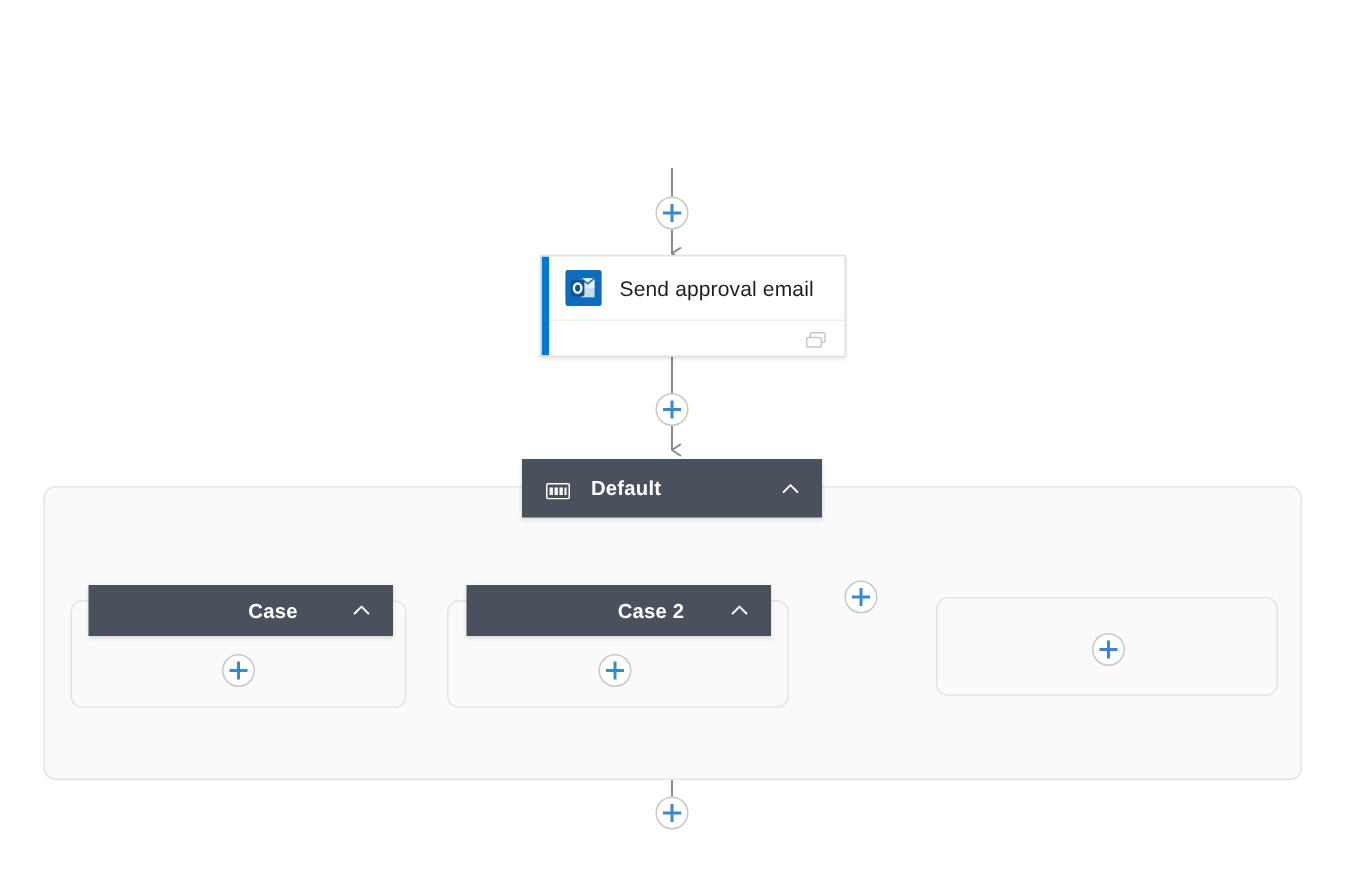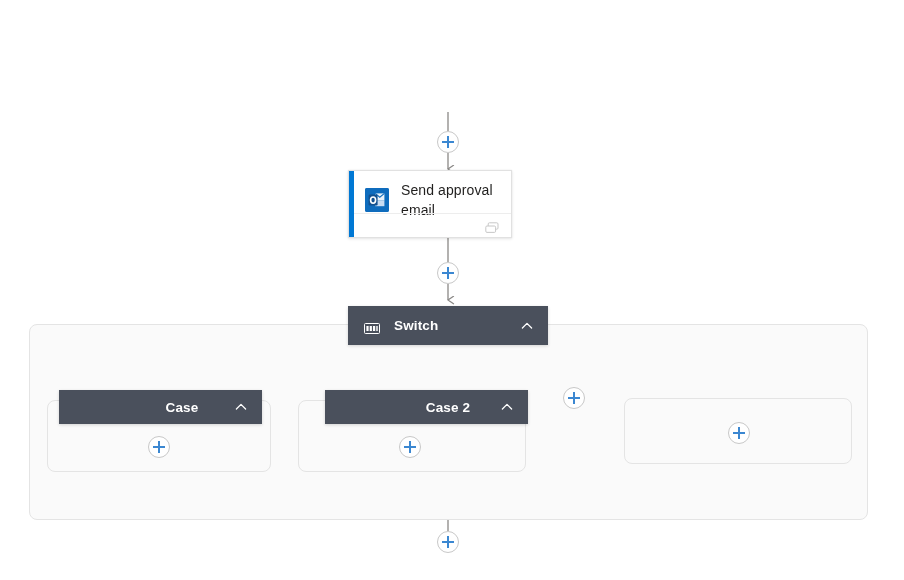--- a/index.html
+++ b/index.html
@@ -215,21 +215,21 @@
     <path d="M448,345 C448,362 400,352 320,362 C240,372 180,372 160,390" fill="none" stroke="#8a8886" stroke-width="1.3" stroke-linecap="round"></path>
     <path d="M448,345 C448,360 438,362 424,372 C412,381 410,383 410,392" fill="none" stroke="#8a8886" stroke-width="1.3" stroke-linecap="round"></path>
     <path d="M448,345 C448,362 500,352 590,360 C680,368 720,372 738,388" fill="none" stroke="#8a8886" stroke-width="1.3" stroke-linecap="round"></path>
 
     <line x1="448" y1="520" x2="448" y2="531" stroke="#8a8886" stroke-width="1.3"></line>
   </svg>
 
 
   <div class="plus" style="left:437px; top:131px;"></div>
 
-  <div class="card" id="email-card" style="left:348px; top:170px; width:164px; height:68px;">
+  <div class="card" id="email-card" style="left:360px; top:170px; width:204px; height:68px;">
     <div class="accent" style="background:#0078d4;"></div>
     <div class="card-head" style="align-items:center; padding-top:9px;">
       <span class="app-icon icon-outlook">
         <svg width="24" height="24" viewBox="0 0 24 24" xmlns="http://www.w3.org/2000/svg">
           <rect x="0" y="0" width="24" height="24" rx="2" fill="#0f6cbd"></rect>
           <rect x="10.2" y="5.4" width="9.2" height="7.2" fill="#ffffff" opacity="0.92"></rect>
           <path d="M10.2,5.4 L14.8,9.2 L19.4,5.4" fill="none" stroke="#0f6cbd" stroke-width="1.1"></path>
           <rect x="10.2" y="12.6" width="9.2" height="5.6" fill="#c8dcf2"></rect>
           <rect x="3.6" y="6.6" width="9.0" height="11.0" rx="1.4" fill="#12508f"></rect>
           <ellipse cx="8.1" cy="12.1" rx="2.5" ry="3.1" fill="none" stroke="#ffffff" stroke-width="1.6"></ellipse>
@@ -265,38 +265,38 @@
   <div class="dark-head" id="switch-head">
     <span class="sw-icon">
       <svg width="16" height="11" viewBox="0 0 16 11" xmlns="http://www.w3.org/2000/svg">
         <rect x="0.5" y="0.5" width="15" height="10" rx="1" fill="none" stroke="#ffffff" stroke-width="1"></rect>
         <rect x="2.4" y="3.0" width="2.2" height="5" fill="#ffffff"></rect>
         <rect x="5.7" y="3.0" width="2.2" height="5" fill="#ffffff"></rect>
         <rect x="9.0" y="3.0" width="2.2" height="5" fill="#ffffff"></rect>
         <rect x="12.3" y="3.0" width="1.4" height="5" fill="#ffffff"></rect>
       </svg>
     </span>
-    <span class="dh-label">Switch</span>
+    <span class="dh-label">Default</span>
     <span class="chev">
       <svg width="14" height="14" viewBox="0 0 14 14" xmlns="http://www.w3.org/2000/svg">
         <path d="M2.4,9 L7,4.4 L11.6,9" fill="none" stroke="#ffffff" stroke-width="1.3" stroke-linecap="round" stroke-linejoin="round"></path>
       </svg>
     </span>
   </div>
 
   <div class="dark-head case-head" style="left:59px; top:390px; width:203px; height:34px;">
     <span class="dh-label">Case</span>
     <span class="chev">
       <svg width="14" height="14" viewBox="0 0 14 14" xmlns="http://www.w3.org/2000/svg">
         <path d="M2.4,9 L7,4.4 L11.6,9" fill="none" stroke="#ffffff" stroke-width="1.3" stroke-linecap="round" stroke-linejoin="round"></path>
       </svg>
     </span>
   </div>
 
-  <div class="dark-head case-head" style="left:325px; top:390px; width:203px; height:34px;text-align:center;">
+  <div class="dark-head case-head" style="left:311px; top:390px; width:203px; height:34px;text-align:center;">
     <span class="dh-label">Case 2</span>
     <span class="chev">
       <svg width="14" height="14" viewBox="0 0 14 14" xmlns="http://www.w3.org/2000/svg">
         <path d="M2.4,9 L7,4.4 L11.6,9" fill="none" stroke="#ffffff" stroke-width="1.3" stroke-linecap="round" stroke-linejoin="round"></path>
       </svg>
     </span>
   </div>
 
 
   <div class="plus" style="left:437px; top:531px;"></div>

